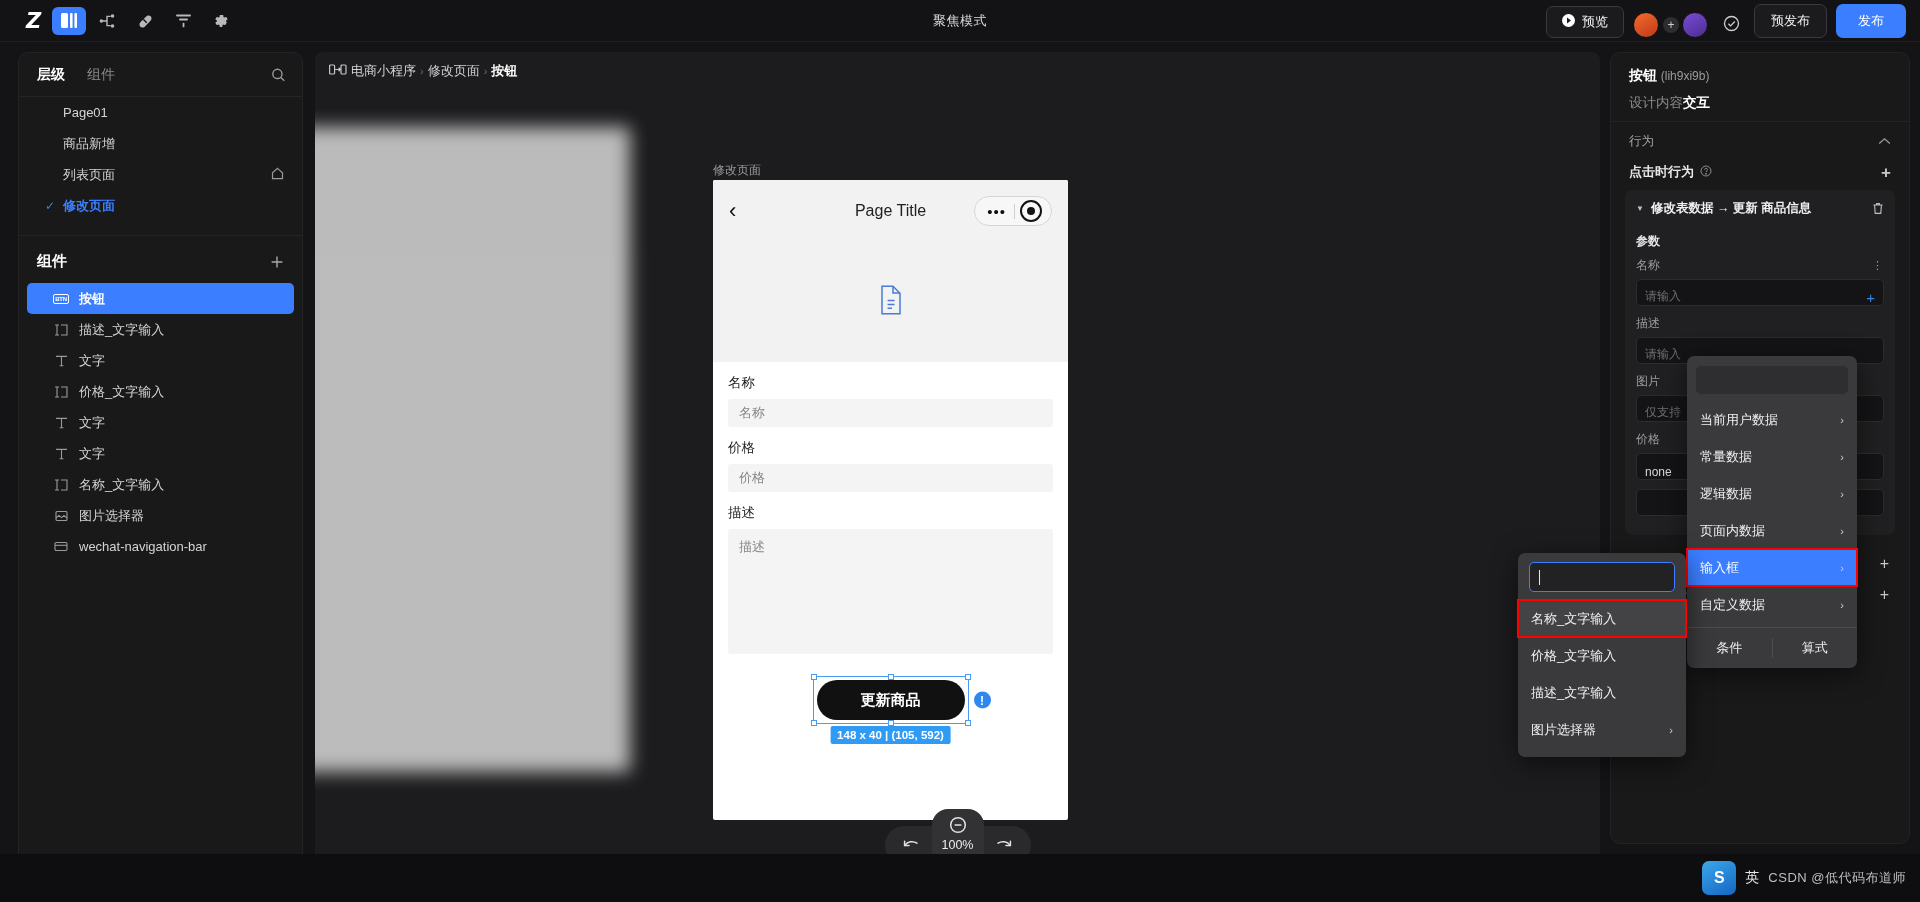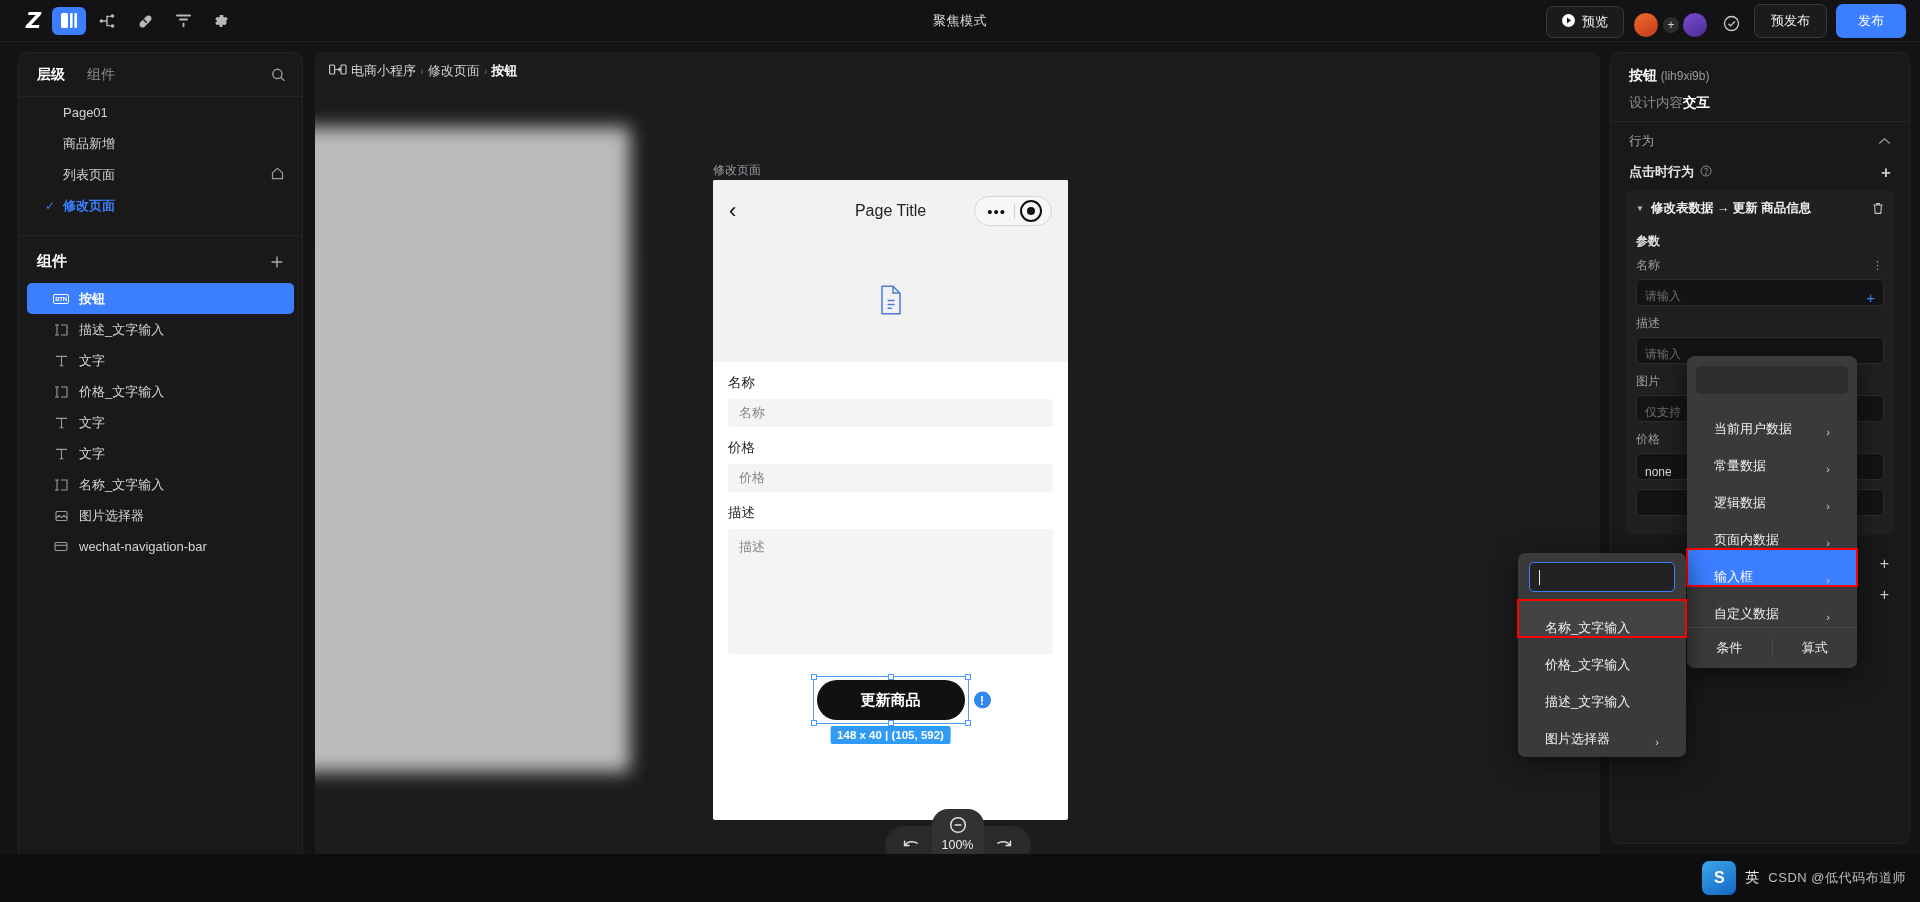--- a/index.html
+++ b/index.html
@@ -277,21 +277,21 @@
   
   .menu-a {
     position: absolute; left: 1687px; top: 356px; width: 170px;
     background: #3a3a3c; border-radius: 7px; padding: 7px 0 0 0;
     box-shadow: 0 6px 26px rgba(0,0,0,.55); z-index: 60;
   }
   .menu-search {
     height: 28px; background: #2e2e30; border-radius: 5px; margin: 3px 9px 7px 9px;
   }
   .m-item {
-    height: 37px; display: flex; align-items: flex-end; padding: 0 27px;
+    height: 37px; display: flex; align-items: center; padding: 0 13px;
     font-size: 13px; color: #f0f0f2; cursor: pointer;
   }
   .m-item .arw { margin-left: auto; font-size: 11px; color: #d0d0d4; }
   .m-item.hl { background: #3b7eff; color: #fff; }
   .m-item.boxed { outline: 2.5px solid #ff0000; outline-offset: -1px; position: relative; z-index: 2;}
   .m-sep { height: 1px; background: #4c4c4e; margin: 4px 0 0 0; }
   .m-foot { display: flex; align-items: stretch; height: 40px; }
   .m-foot div {
     flex: 1; display: flex; align-items: center; justify-content: center;
     font-size: 13px; color: #ededef; cursor: pointer;

